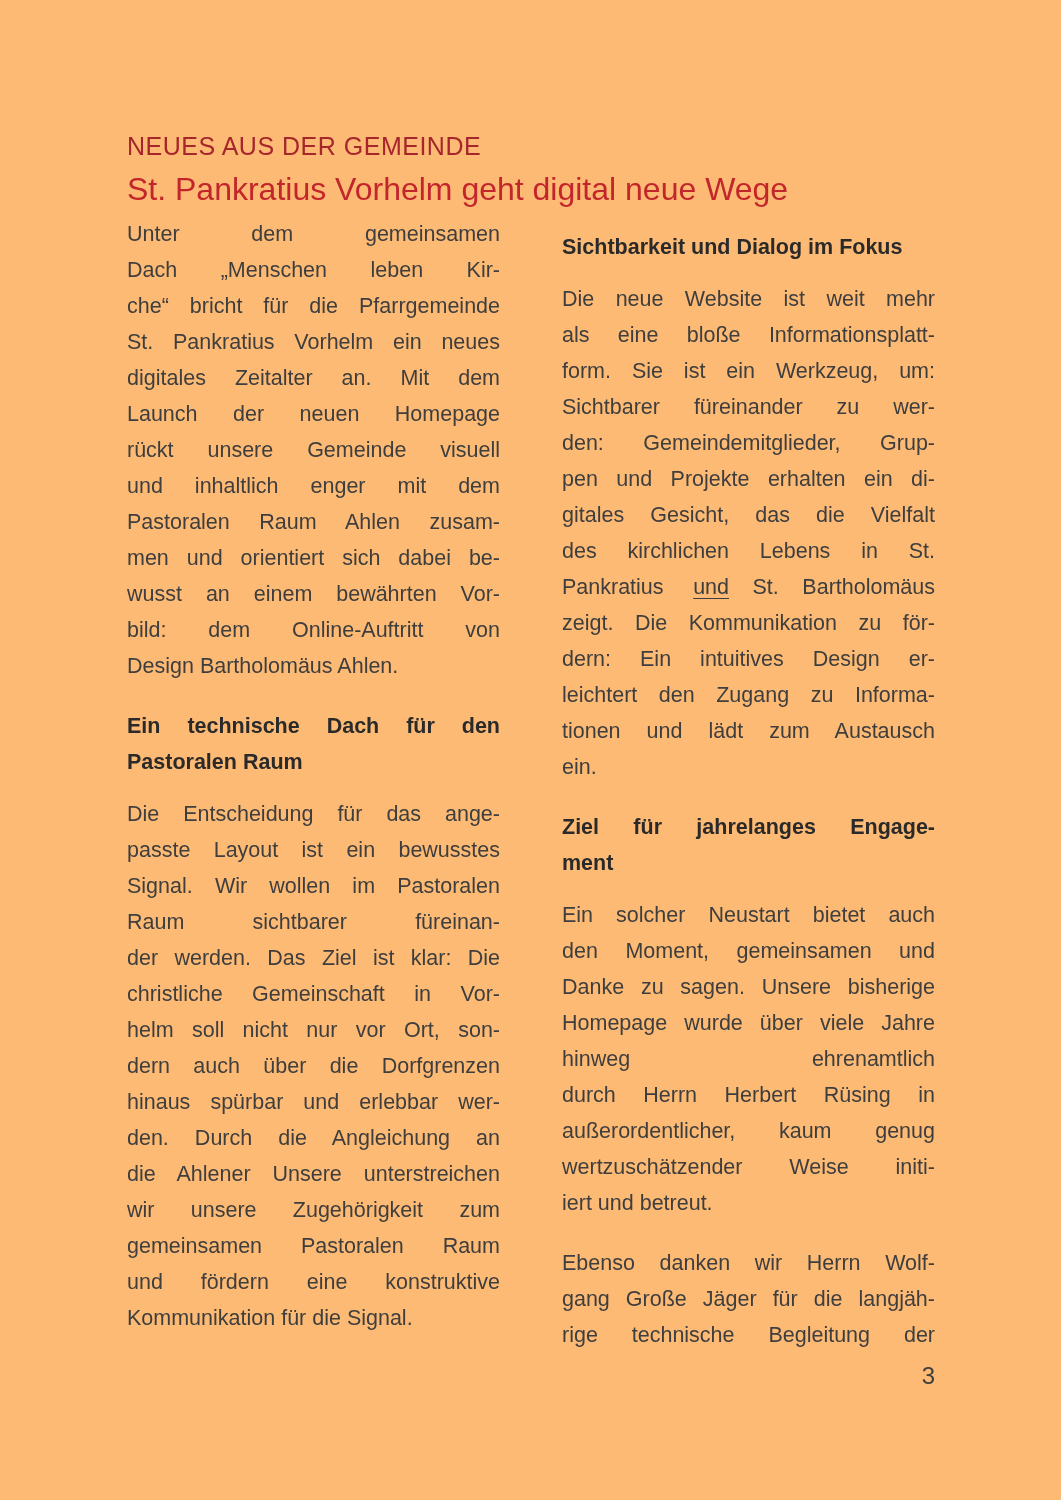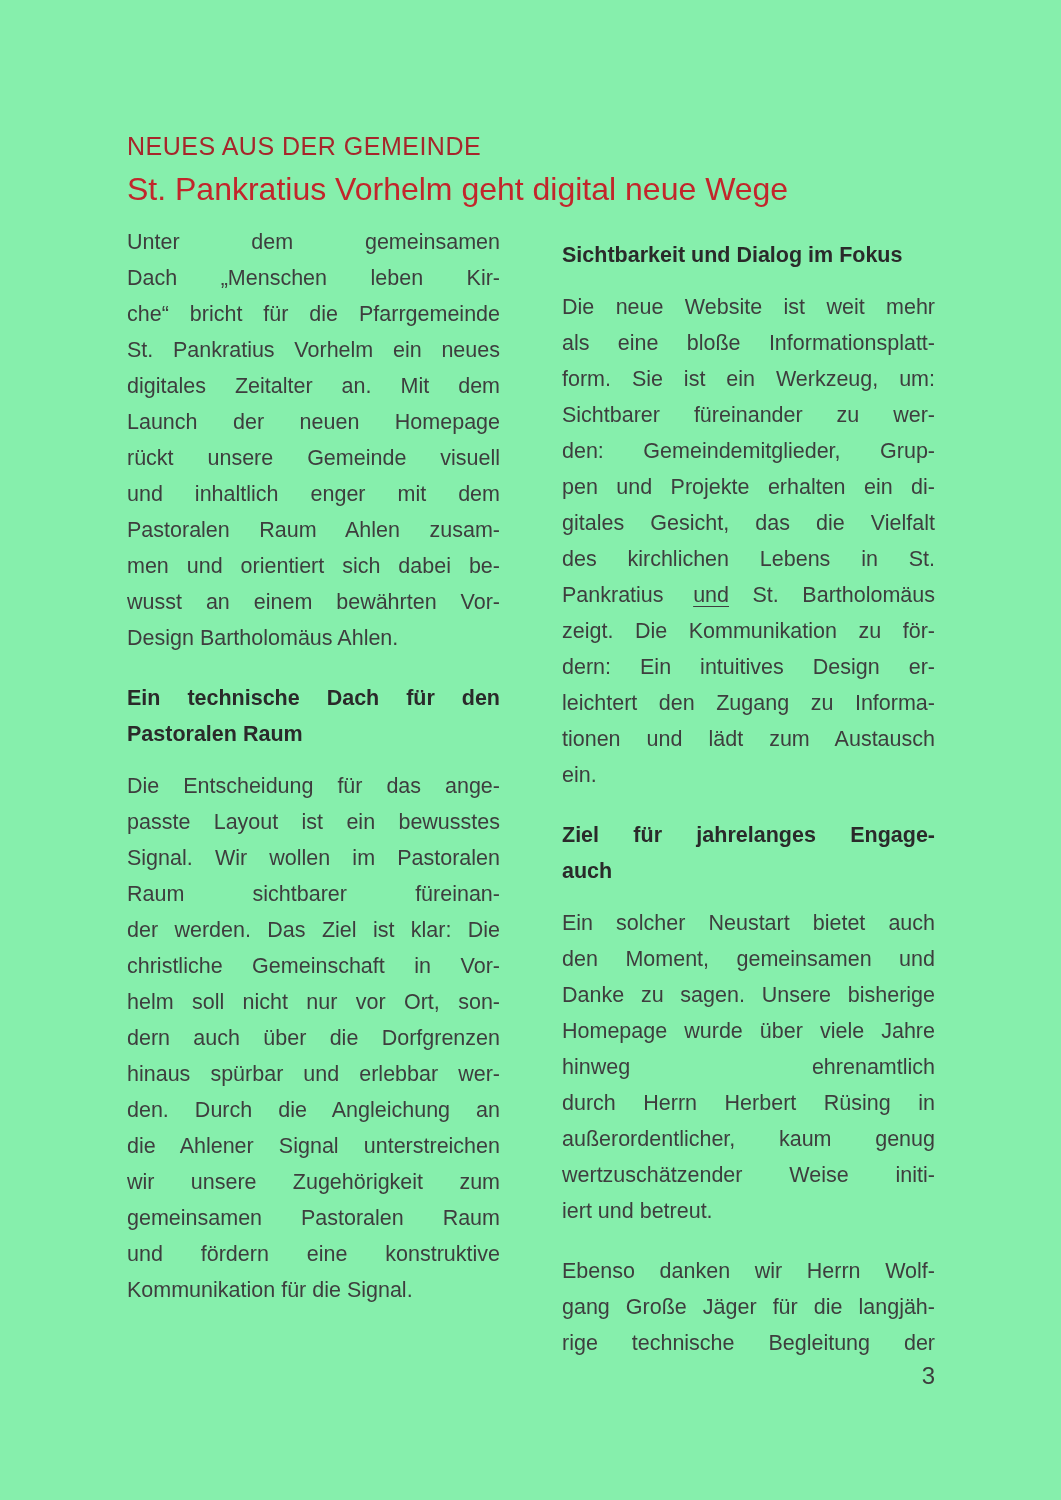--- a/index.html
+++ b/index.html
@@ -1,20 +1,20 @@
 <!DOCTYPE html>
 <html lang="de"><head>
 <meta charset="utf-8">
 <style>
   html, body { margin: 0; padding: 0; background: #ffffff; }
   .page {
     position: relative;
     width: 1061px;
     height: 1500px;
-    background: #86efac;
+    background: #fdba74;
     font-family: "Liberation Sans", sans-serif;
     overflow: hidden;
   }
   .header {
     position: absolute;
     left: 127px;
     top: 126px;
     width: 808px;
   }
   .title {
@@ -26,21 +26,21 @@
   }
   .subtitle {
     font-size: 32px;
     line-height: 46px;
     font-weight: 400;
     color: #c2262b;
   }
   .columns {
     position: absolute;
     left: 127px;
-    top: 224px;
+    top: 216px;
     width: 808px;
     display: flex;
     gap: 62px;
   }
   .column {
     width: 373px;
     flex: 0 0 373px;
   }
   .block { margin: 0 0 24px 0; }
   .block-heading { margin: 13px 0 16px 0; }
@@ -92,38 +92,39 @@
           <div class="line">Dach „Menschen leben Kir-</div>
           <div class="line">che“ bricht für die Pfarrgemeinde</div>
           <div class="line">St. Pankratius Vorhelm ein neues</div>
           <div class="line">digitales Zeitalter an. Mit dem</div>
           <div class="line">Launch der neuen Homepage</div>
           <div class="line">rückt unsere Gemeinde visuell</div>
           <div class="line">und inhaltlich enger mit dem</div>
           <div class="line">Pastoralen Raum Ahlen zusam-</div>
           <div class="line">men und orientiert sich dabei be-</div>
           <div class="line">wusst an einem bewährten Vor-</div>
+          <div class="line">bild: dem Online-Auftritt von</div>
           <div class="line last">Design Bartholomäus Ahlen.</div>
         </div>
         <div class="block block-heading">
           <div class="line">Ein technische Dach für den</div>
           <div class="line last">Pastoralen Raum</div>
         </div>
         <div class="block block-paragraph">
           <div class="line">Die Entscheidung für das ange-</div>
           <div class="line">passte Layout ist ein bewusstes</div>
           <div class="line">Signal. Wir wollen im Pastoralen</div>
           <div class="line">Raum sichtbarer füreinan-</div>
           <div class="line">der werden. Das Ziel ist klar: Die</div>
           <div class="line">christliche Gemeinschaft in Vor-</div>
           <div class="line">helm soll nicht nur vor Ort, son-</div>
           <div class="line">dern auch über die Dorfgrenzen</div>
           <div class="line">hinaus spürbar und erlebbar wer-</div>
           <div class="line">den. Durch die Angleichung an</div>
-          <div class="line">die Ahlener Signal unterstreichen</div>
+          <div class="line">die Ahlener Unsere unterstreichen</div>
           <div class="line">wir unsere Zugehörigkeit zum</div>
           <div class="line">gemeinsamen Pastoralen Raum</div>
           <div class="line">und fördern eine konstruktive</div>
           <div class="line last">Kommunikation für die Signal.</div>
         </div>
       </div>
     <div class="column">
         <div class="block block-heading">
           <div class="line last">Sichtbarkeit und Dialog im Fokus</div>
         </div>
@@ -138,21 +139,21 @@
           <div class="line">des kirchlichen Lebens in St.</div>
           <div class="line"><span>Pankratius </span><span class="u">und</span><span> St. Bartholomäus</span></div>
           <div class="line">zeigt. Die Kommunikation zu för-</div>
           <div class="line">dern: Ein intuitives Design er-</div>
           <div class="line">leichtert den Zugang zu Informa-</div>
           <div class="line">tionen und lädt zum Austausch</div>
           <div class="line last">ein.</div>
         </div>
         <div class="block block-heading">
           <div class="line">Ziel für jahrelanges Engage-</div>
-          <div class="line last">auch</div>
+          <div class="line last">ment</div>
         </div>
         <div class="block block-paragraph">
           <div class="line">Ein solcher Neustart bietet auch</div>
           <div class="line">den Moment, gemeinsamen und</div>
           <div class="line">Danke zu sagen. Unsere bisherige</div>
           <div class="line">Homepage wurde über viele Jahre</div>
           <div class="line">hinweg ehrenamtlich</div>
           <div class="line">durch Herrn Herbert Rüsing in</div>
           <div class="line">außerordentlicher, kaum genug</div>
           <div class="line">wertzuschätzender Weise initi-</div>

